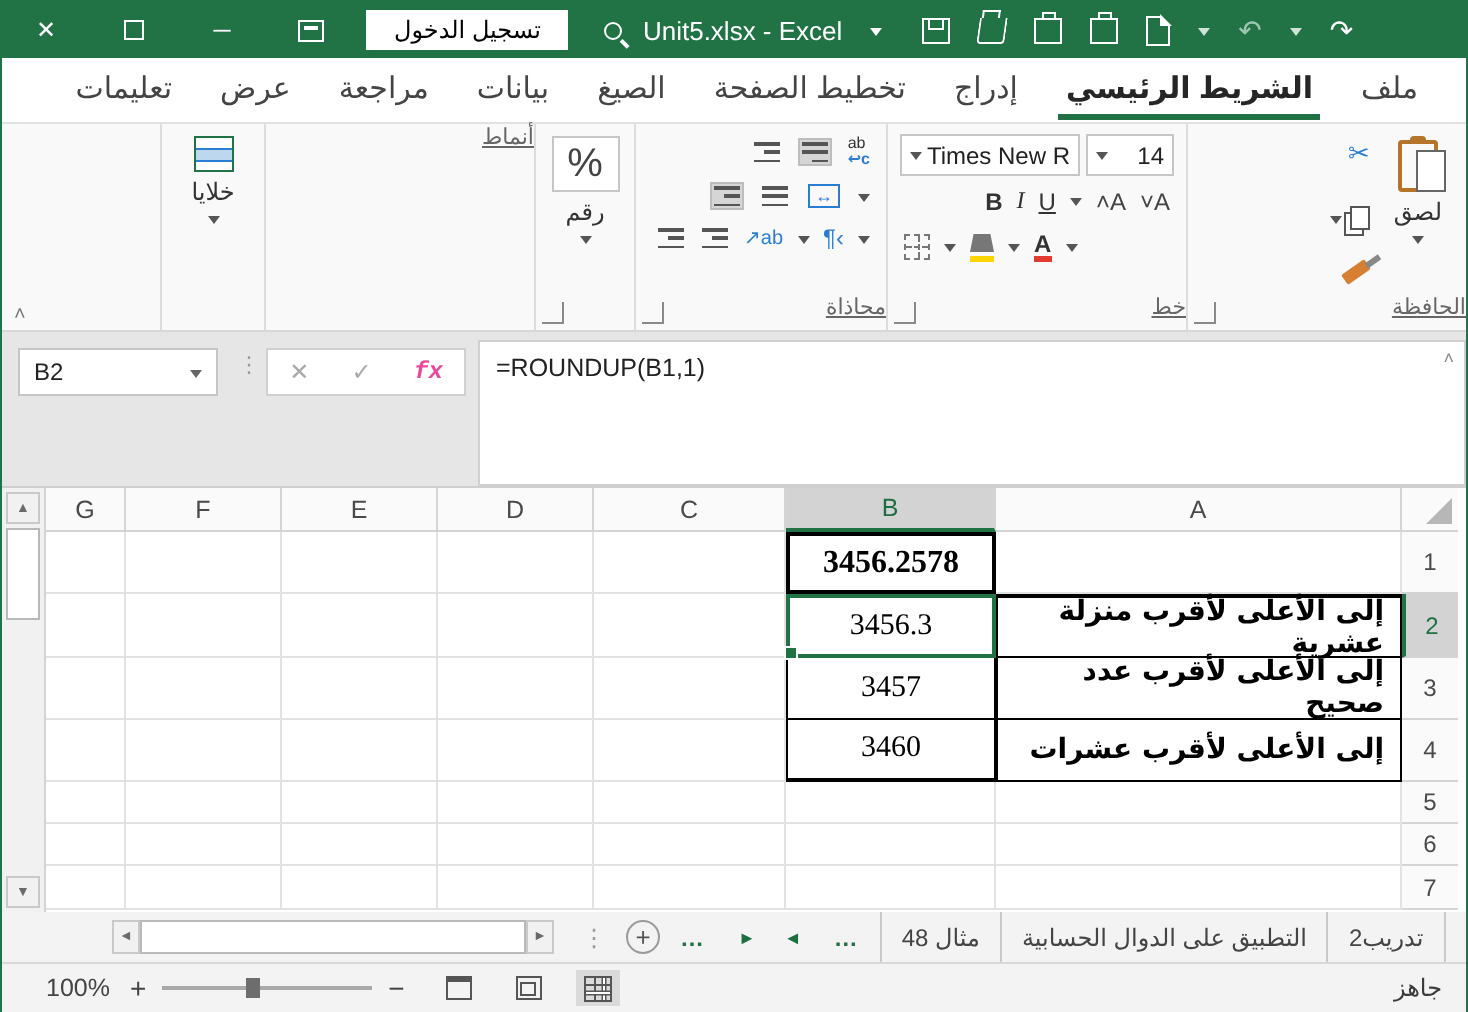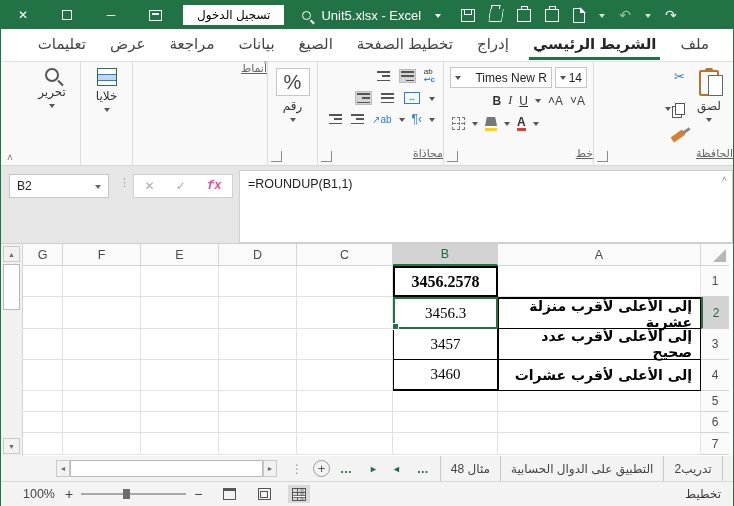--- a/index.html
+++ b/index.html
@@ -225,21 +225,21 @@
           <span class="brush-ic"></span>
         </div>
       </div>
       <div class="grp-label"><span>الحافظة</span>
         <span class="launcher"></span></div>
     </div>
 
     <div class="grp" style="width:150px">
       <div style="padding:5px 6px 0; display:flex; flex-direction:column; gap:3px; flex:1">
         <div class="fnt-row">
-          <div class="combo" style="width:32px">
+          <div class="combo" style="width:44px">
               <span class="dd ddk"></span>
               <span>14</span>
             </div>
           <div class="combo" style="flex:1">
               <span class="dd ddk"></span>
               <span>Times New R</span>
             </div>
         </div>
         <div class="ctrl-row" style="direction:rtl">
           <span style="color:#444">A˅</span>
@@ -333,30 +333,20 @@
       <div class="grp-body" style="justify-content:center">
         <div class="bigbtn" style="padding:2px">
           <span class="cells-ic"></span>
           <span>خلايا</span>
           <span class="dd ddk"></span>
         </div>
       </div>
       <div class="grp-label"></div>
     </div>
 
-    <div class="grp" style="width:56px; border-left:none">
-      <div class="grp-body" style="justify-content:center">
-        <div class="bigbtn" style="padding:2px">
-          <span class="edit-ic"></span>
-          <span>تحرير</span>
-          <span class="dd ddk"></span>
-        </div>
-      </div>
-      <div class="grp-label"></div>
-    </div>
 
     <span class="collapse">˄</span>
   </div>
 
   <div class="fbar">
     <div class="namebox">
       <span>B2</span>
       <span class="dd"></span>
     </div>
     <span class="fdots">⋮</span>
@@ -498,16 +488,16 @@
       <span class="view-ic">
           <span class="vi1"></span>
         </span>
       <span class="view-ic">
           <span class="vi2"></span>
         </span>
       <span class="view-ic on">
           <span class="vi3"></span>
         </span>
     </div>
-    <span class="ready">تخطيط</span>
+    <span class="ready">جاهز</span>
   </div>
 
 </div>
 
 </body></html>

